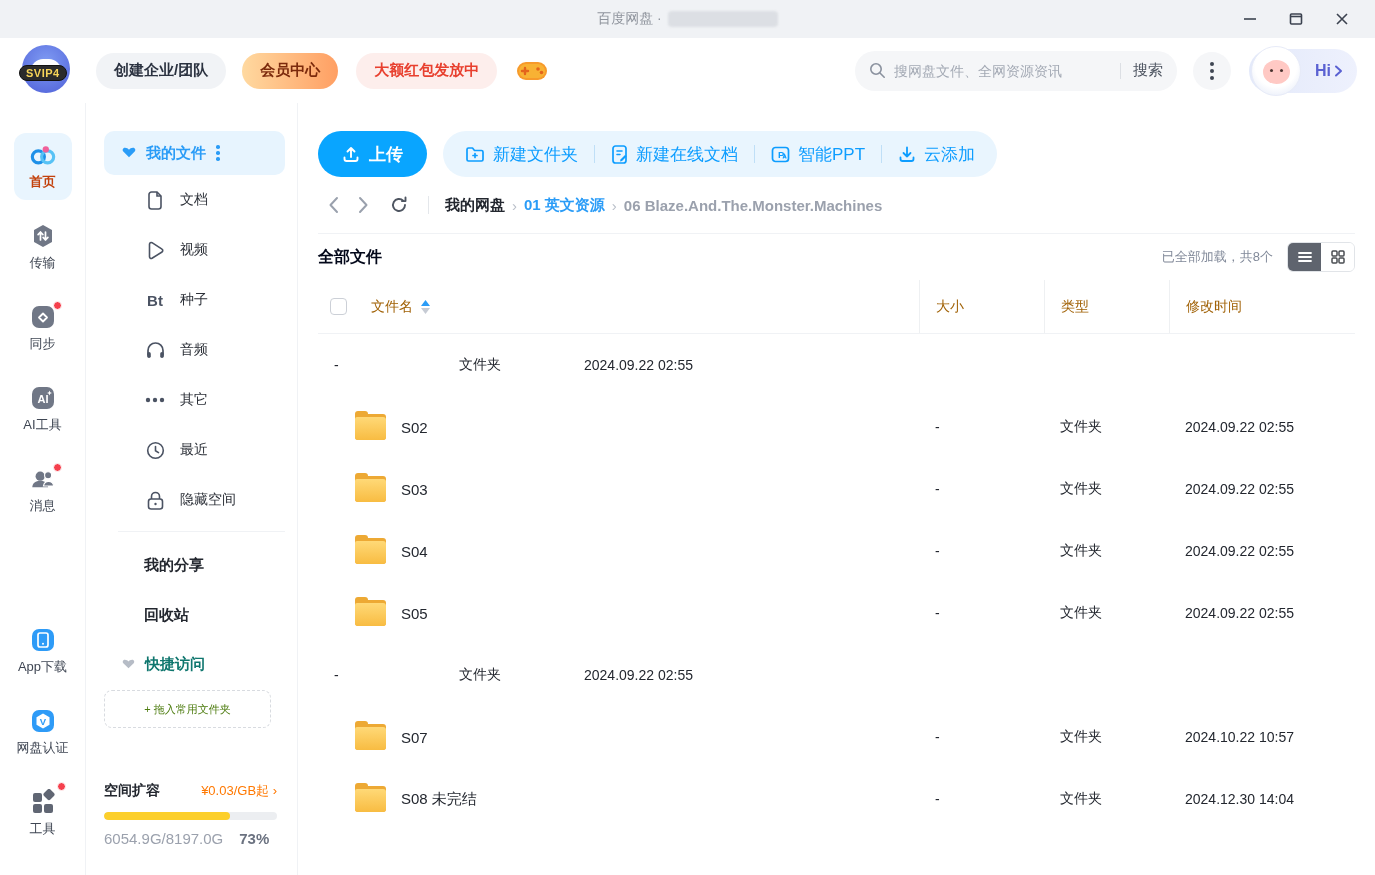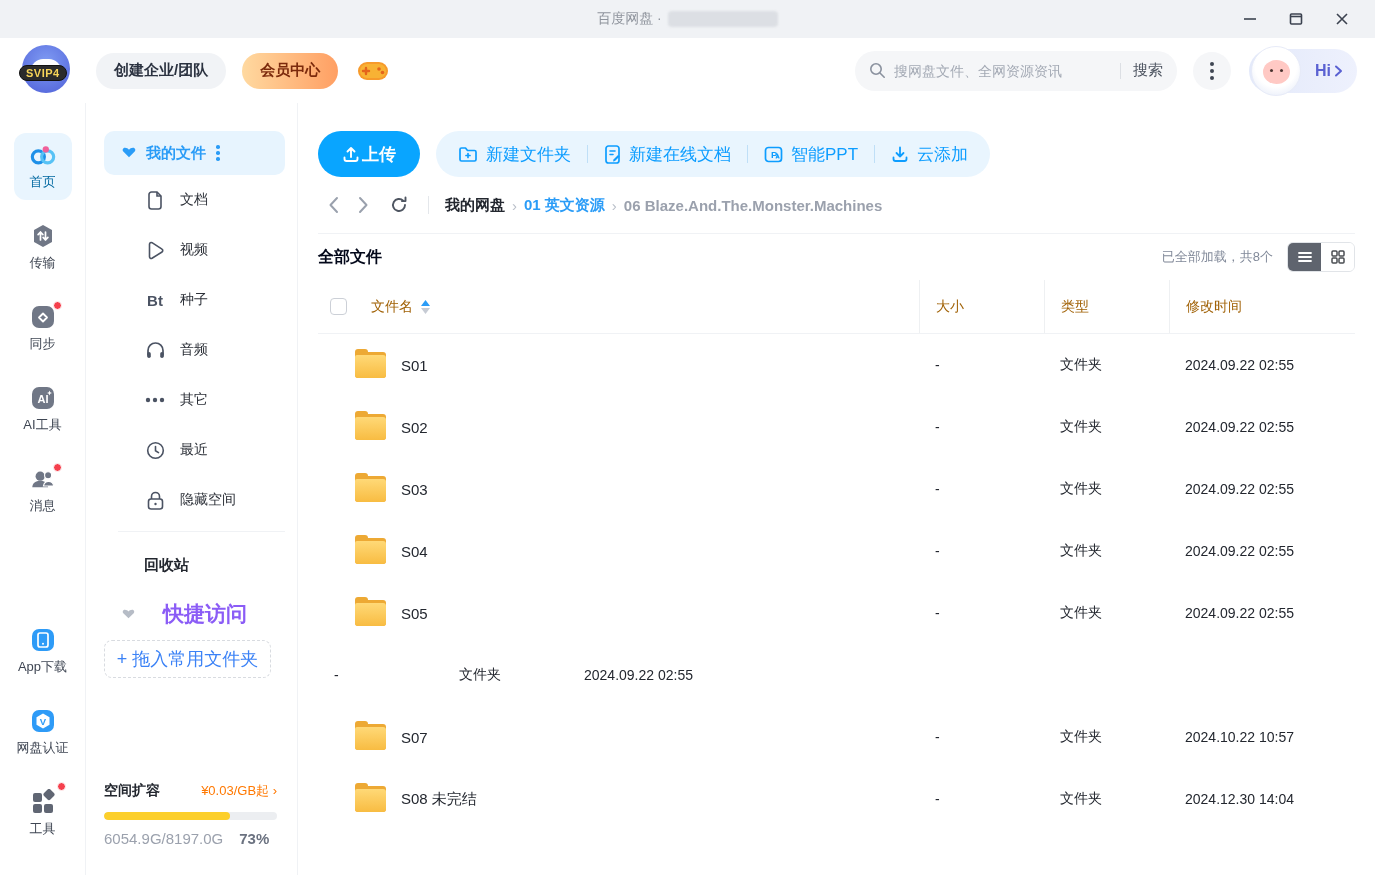--- a/index.html
+++ b/index.html
@@ -41,54 +41,54 @@
   .hi-text { font-size:16px; font-weight:700; color:#5a61d2; display:flex; align-items:center; gap:3px; }
 
   
   .app-body { display:flex; height:772px; }
 
   
   .rail { width:86px; border-right:1px solid #f0f2f5; display:flex; flex-direction:column; align-items:center; padding:30px 0 14px; }
   .rail-item { width:58px; display:flex; flex-direction:column; align-items:center; gap:5px; padding:9px 0; border-radius:12px; cursor:pointer; margin-bottom:14px; position:relative; }
   .rail-item.active { background:#e9f5fe; }
   .rail-item span { font-size:13px; color:#3f4653; }
-  .rail-item.active span { color:#0369a1; font-weight:400; }
+  .rail-item.active span { color:#c2410c; font-weight:700; }
   .rail-icon { width:26px; height:26px; position:relative; display:flex; align-items:center; justify-content:center; }
   .badge-dot { position:absolute; width:9px; height:9px; border-radius:50%; background:#f5404d; top:6px; right:10px; border:1.5px solid #fff; }
   .rail-spacer { flex:1; }
 
   
   .sidebar { width:212px; border-right:1px solid #f0f2f5; padding:28px 12px 0 18px; position:relative; }
   .myfiles-pill { height:44px; background:#e7f4fe; border-radius:10px; display:flex; align-items:center; padding:0 14px 0 18px; cursor:pointer; }
   .myfiles-pill .tri { margin-right:10px; }
   .myfiles-label { font-size:15px; font-weight:700; color:#2a9cf7; flex:0 0 auto; }
   .myfiles-kebab { display:flex; flex-direction:column; gap:2.5px; margin-left:10px; }
   .myfiles-kebab i { width:3.5px; height:3.5px; border-radius:50%; background:#2a9cf7; }
   .cat-item { display:flex; align-items:center; height:50px; padding-left:40px; cursor:pointer; }
   .cat-icon { width:22px; display:flex; justify-content:center; margin-right:14px; color:#4b5363; font-weight:700; }
   .cat-label { font-size:14px; color:#2c3038; }
   .side-divider { height:1px; background:#f0f2f5; margin:6px 0 8px 14px; }
   .side-link { font-size:15px; font-weight:700; color:#23272f; height:50px; display:flex; align-items:center; padding-left:40px; cursor:pointer; }
   .quick-head { display:flex; align-items:center; height:48px; padding-left:18px; cursor:pointer; }
   .quick-head .tri svg path { fill:#b6bcc6; }
-  .quick-label { font-size:21px; font-weight:700; color:#8b5cf6; margin-left:28px; }
-  .drop-zone { margin:2px 14px 0 0; height:38px; border:1.5px dashed #d8dbe0; border-radius:8px; display:flex; align-items:center; justify-content:center; color:#3b82f6; font-size:18px; cursor:pointer; }
+  .quick-label { font-size:15px; font-weight:700; color:#0f766e; margin-left:10px; }
+  .drop-zone { margin:2px 14px 0 0; height:38px; border:1.5px dashed #d8dbe0; border-radius:8px; display:flex; align-items:center; justify-content:center; color:#4d7c0f; font-size:11px; cursor:pointer; }
   .storage { position:absolute; left:18px; right:20px; bottom:28px; }
   .storage-top { display:flex; align-items:center; justify-content:space-between; margin-bottom:12px; }
   .storage-title { font-size:14px; font-weight:700; color:#23272f; }
   .storage-price { font-size:13px; color:#ff7800; cursor:pointer; }
   .progress-track { height:8px; background:#eceef1; border-radius:4px; overflow:hidden; }
   .progress-fill { height:100%; background:#fccf2b; border-radius:4px; }
   .storage-usage { margin-top:10px; font-size:15px; color:#9ba1ad; display:flex; gap:16px; }
   .storage-pct { font-weight:700; color:#6b7280; }
 
   
   .main { flex:1; padding:28px 20px 0; display:flex; flex-direction:column; }
   .toolbar { display:flex; align-items:center; gap:16px; height:46px; flex:0 0 auto; }
-  .upload-btn { height:46px; border-radius:23px; background:#09a5ff; color:#fff; font-size:17px; font-weight:600; display:flex; align-items:center; gap:2px; padding:0 24px; cursor:pointer; }
+  .upload-btn { height:46px; border-radius:23px; background:#09a5ff; color:#fff; font-size:17px; font-weight:600; display:flex; align-items:center; gap:9px; padding:0 24px; cursor:pointer; }
   .action-group { height:46px; border-radius:23px; background:#e9f5fe; display:flex; align-items:center; padding:0 22px; gap:0; }
   .action-item { display:flex; align-items:center; gap:8px; color:#0d9dff; font-size:17px; cursor:pointer; white-space:nowrap; }
   .action-sep { width:1px; height:18px; background:#bfdff7; margin:0 16px; }
 
   .crumb-row { height:57px; display:flex; align-items:center; border-bottom:1px solid #f0f2f5; flex:0 0 auto; }
   .nav-arrow { width:30px; height:30px; display:flex; align-items:center; justify-content:center; color:#9aa1ad; cursor:pointer; }
   .nav-refresh { color:#4e5561; margin-left:6px; }
   .crumb-divider { width:1px; height:18px; background:#e4e7eb; margin:0 16px 0 14px; }
   .breadcrumb { display:flex; align-items:center; font-size:15px; font-weight:700; }
   .crumb { cursor:pointer; }
@@ -156,20 +156,21 @@
 
 <div class="header">
   <div class="logo-wrap">
     <div class="logo-circle">
         <div class="logo-face"></div>
       </div>
     <div class="logo-badge">SVIP4</div>
   </div>
   <div class="pill pill-team">创建企业/团队</div>
   <div class="pill pill-vip">会员中心</div>
+  <div class="pill pill-red">大额红包发放中</div>
   <div class="gamepad">
     <svg width="34" height="28" viewBox="0 0 34 28">
         <rect x="2" y="5" width="30" height="18" rx="9" fill="#f79a2b"></rect>
         <rect x="4" y="7" width="26" height="14" rx="7" fill="#f8b234"></rect>
         <path d="M10 11v6M7 14h6" stroke="#e4641c" stroke-width="2.4" stroke-linecap="round"></path>
         <circle cx="23" cy="12" r="1.8" fill="#e4641c"></circle>
         <circle cx="26.5" cy="15.5" r="1.8" fill="#e4641c"></circle>
       </svg>
   </div>
   <div class="header-spacer"></div>
@@ -361,20 +362,21 @@
         <svg width="17" height="19" viewBox="0 0 17 19">
             <rect x="1.5" y="8" width="14" height="10" rx="2.5" fill="none" stroke="#4b5363" stroke-width="1.6"></rect>
             <path d="M4.5 8V5.5a4 4 0 018 0V8" fill="none" stroke="#4b5363" stroke-width="1.6"></path>
             <circle cx="8.5" cy="13" r="1.2" fill="#4b5363"></circle>
           </svg>
       </span>
       <span class="cat-label">隐藏空间</span>
     </div>
 
     <div class="side-divider"></div>
+    <div class="side-link">我的分享</div>
     <div class="side-link">回收站</div>
 
     <div class="quick-head">
       <span class="tri">
         <svg width="13" height="10" viewBox="0 0 14 11">
             <path d="M7 10.2L1.3 4.6C.1 3.4.6.8 3 .8c1.7 0 3.2.9 4 2 0.8-1.1 2.3-2 4-2 2.4 0 2.9 2.6 1.7 3.8z" fill="#b6bcc6"></path>
           </svg>
       </span>
       <span class="quick-label">快捷访问</span>
     </div>
@@ -506,27 +508,20 @@
           </span>
         </span>
       </div>
       <div class="th col-size">大小</div>
       <div class="th col-type">类型</div>
       <div class="th col-time">修改时间</div>
     </div>
 
     <div class="rows">
       <div class="file-row">
-        <div class="cell-name">
-          <span class="folder-ico">
-              <span class="folder-back"></span>
-              <span class="folder-front"></span>
-            </span>
-          <span class="file-name">S01</span>
-        </div>
         <div class="cell col-size">-</div>
         <div class="cell col-type">文件夹</div>
         <div class="cell col-time">2024.09.22 02:55</div>
       </div>
 
       <div class="file-row">
         <div class="cell-name">
           <span class="folder-ico">
               <span class="folder-back"></span>
               <span class="folder-front"></span>

